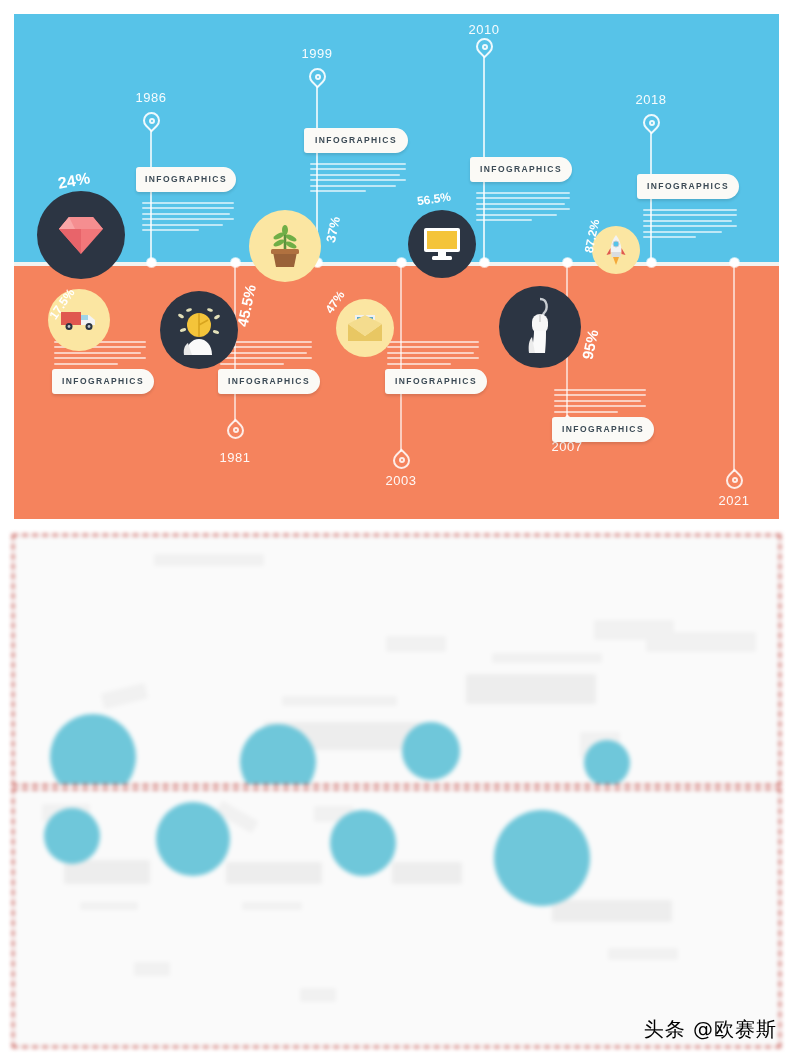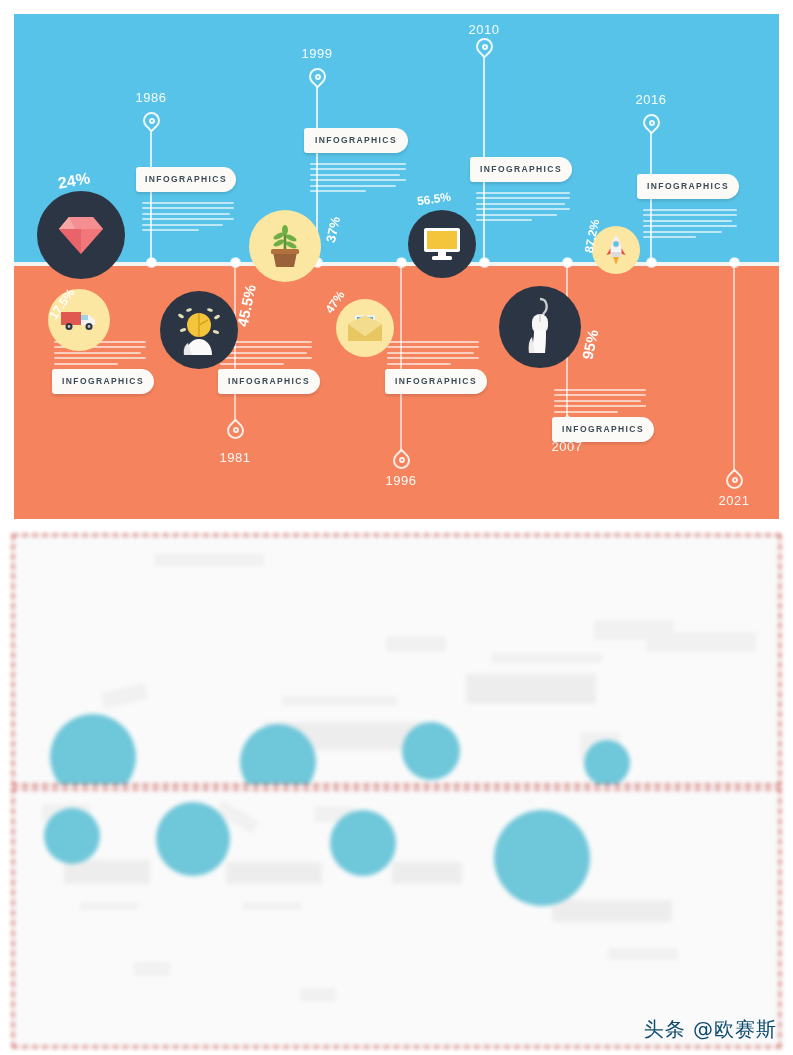--- a/index.html
+++ b/index.html
@@ -121,21 +121,21 @@
     filter:blur(2.2px);
   }
   #ghost-a{top:534px;height:252px;}
   #ghost-b{top:788px;height:260px;}
   .gcircle{position:absolute;border-radius:50%;background:#6FC7DA;}
   .gbar{position:absolute;background:#EDEDED;border-radius:2px;}
   .gbar.light{background:#F1F1F1;}
 
   #watermark{
     position:absolute;right:16px;bottom:12px;
-    color:#0c4a6e;font-size:20px;
+    color:#000000;font-size:20px;
     font-family:"DejaVu Sans", sans-serif;
     letter-spacing:1px;
     z-index:20;
   }
 </style>
 </head>
 <body>
 
 <div id="infographic">
 
@@ -177,21 +177,21 @@
   <div class="pin" style="left:470px;top:24px;">
     <div class="pin-body"></div>
       <div class="pin-hole"></div>
   </div>
   <div class="year" style="left:470px;top:8px;">2010</div>
 
   <div class="pin" style="left:637px;top:100px;">
     <div class="pin-body"></div>
       <div class="pin-hole"></div>
   </div>
-  <div class="year" style="left:637px;top:78px;">2016</div>
+  <div class="year" style="left:637px;top:78px;">2018</div>
 
   <div class="pill squareleft" style="left:122px;top:153px;width:100px;">INFOGRAPHICS</div>
   <div class="para" style="left:128px;top:188px;width:92px;">
     <i style="width:100%"></i>
       <i style="width:100%"></i>
       <i style="width:96%"></i>
       <i style="width:100%"></i>
       <i style="width:88%"></i>
       <i style="width:62%"></i>
   </div>
@@ -275,21 +275,21 @@
   <div class="drop" style="left:221px;top:404px;">
     <div class="drop-body"></div>
       <div class="drop-hole"></div>
   </div>
   <div class="year" style="left:221px;top:436px;">1981</div>
 
   <div class="drop" style="left:387px;top:434px;">
     <div class="drop-body"></div>
       <div class="drop-hole"></div>
   </div>
-  <div class="year" style="left:387px;top:459px;">1996</div>
+  <div class="year" style="left:387px;top:459px;">2003</div>
 
   <div class="drop" style="left:553px;top:400px;">
     <div class="drop-body"></div>
       <div class="drop-hole"></div>
   </div>
   <div class="year" style="left:553px;top:425px;">2007</div>
 
   <div class="drop" style="left:720px;top:454px;">
     <div class="drop-body"></div>
       <div class="drop-hole"></div>

